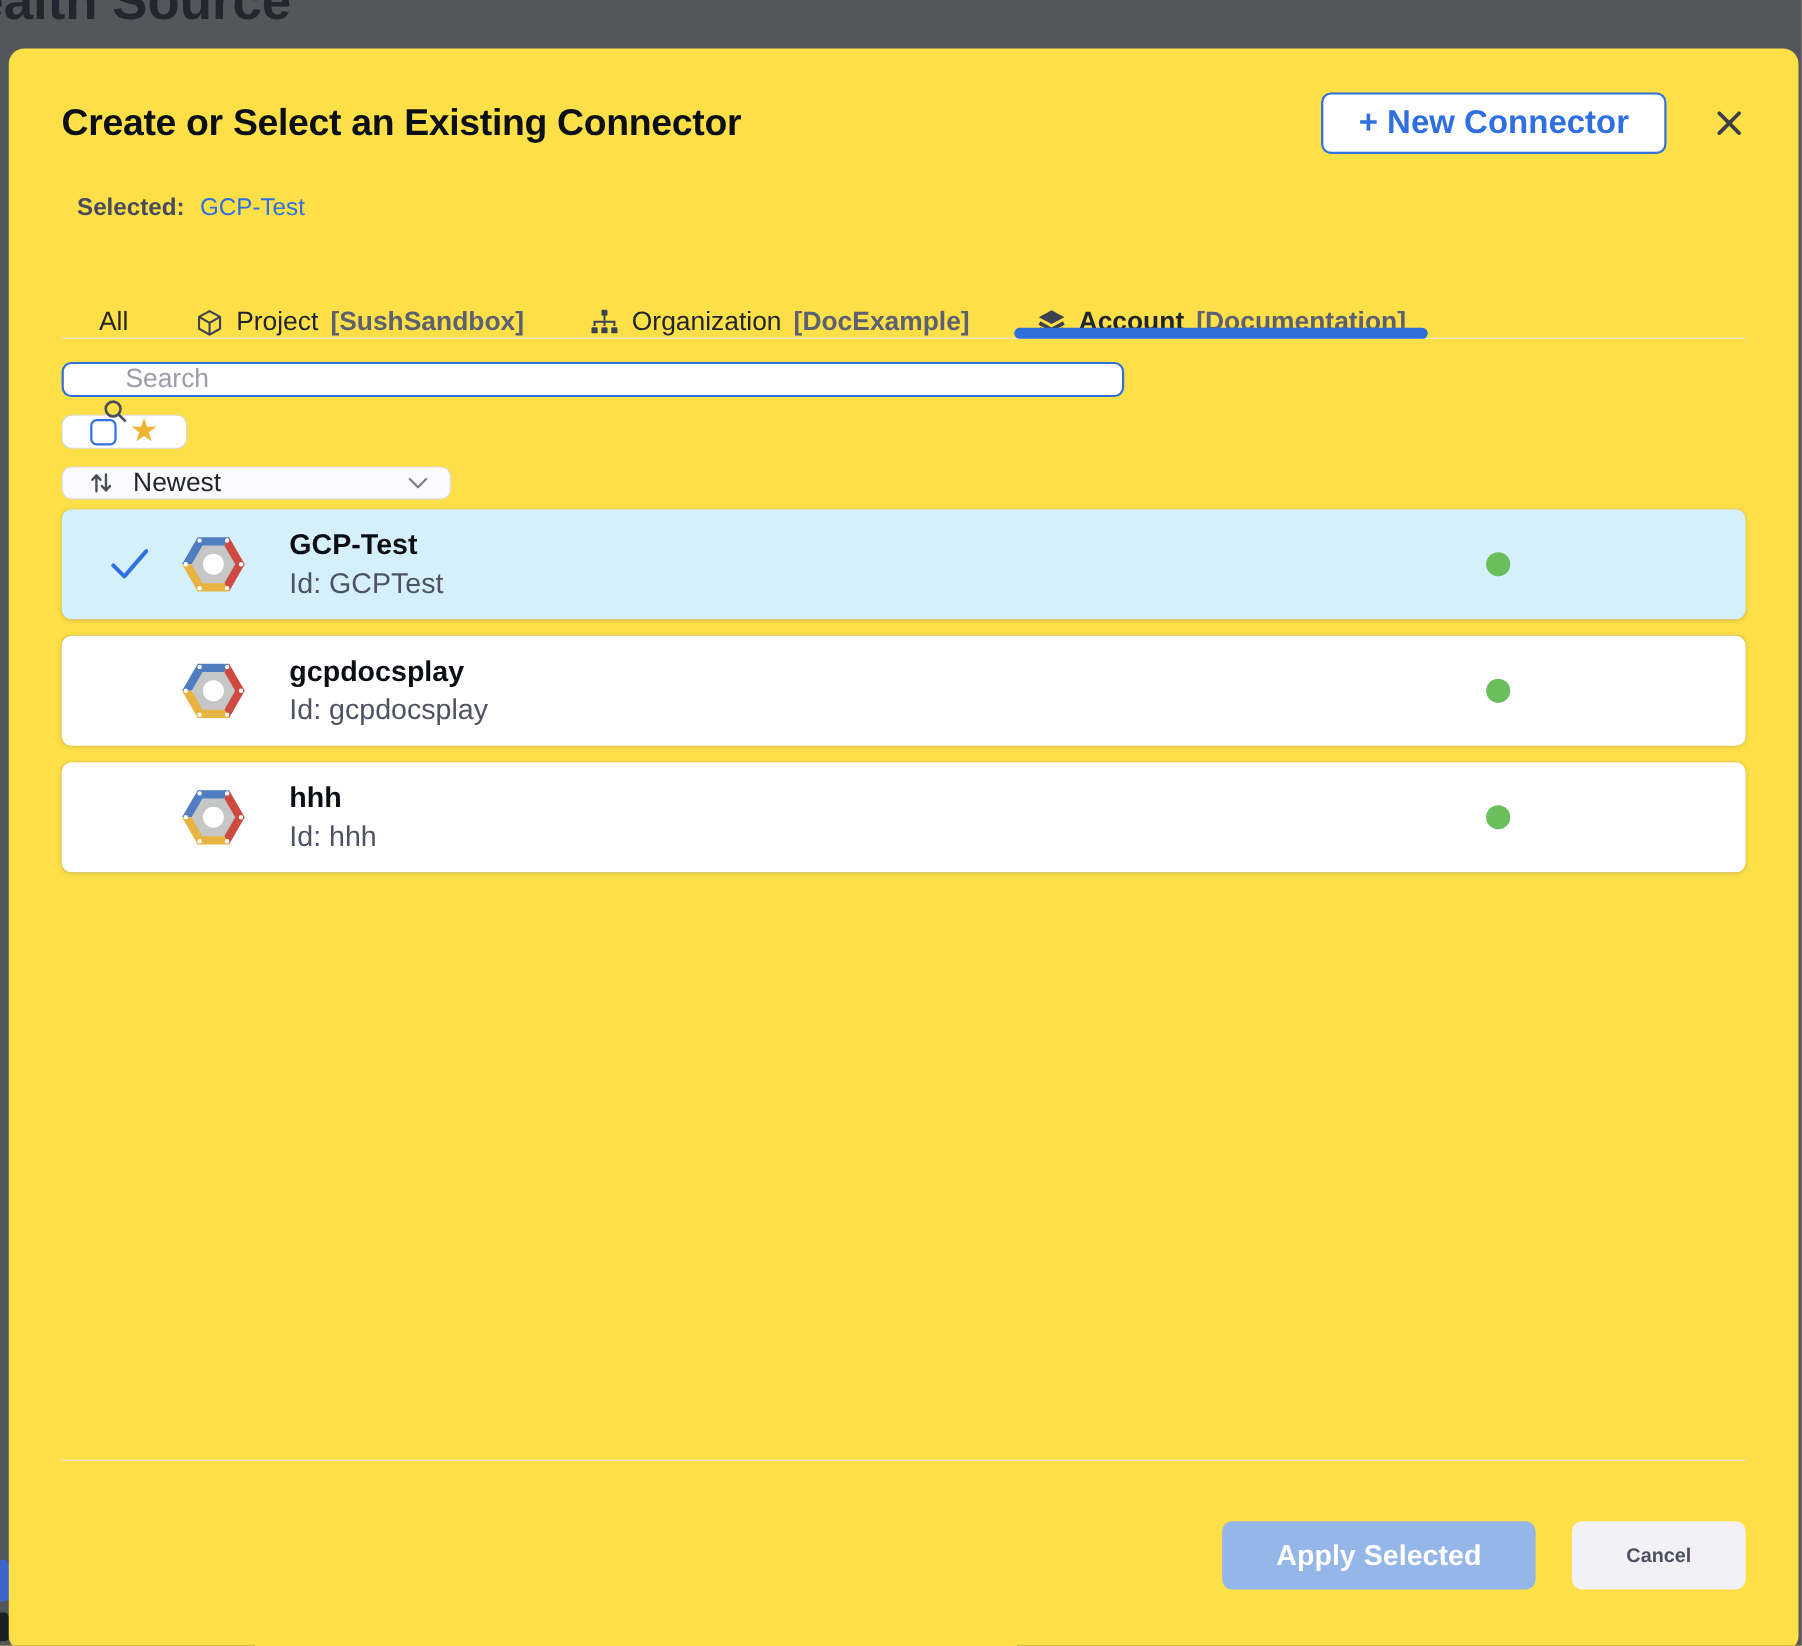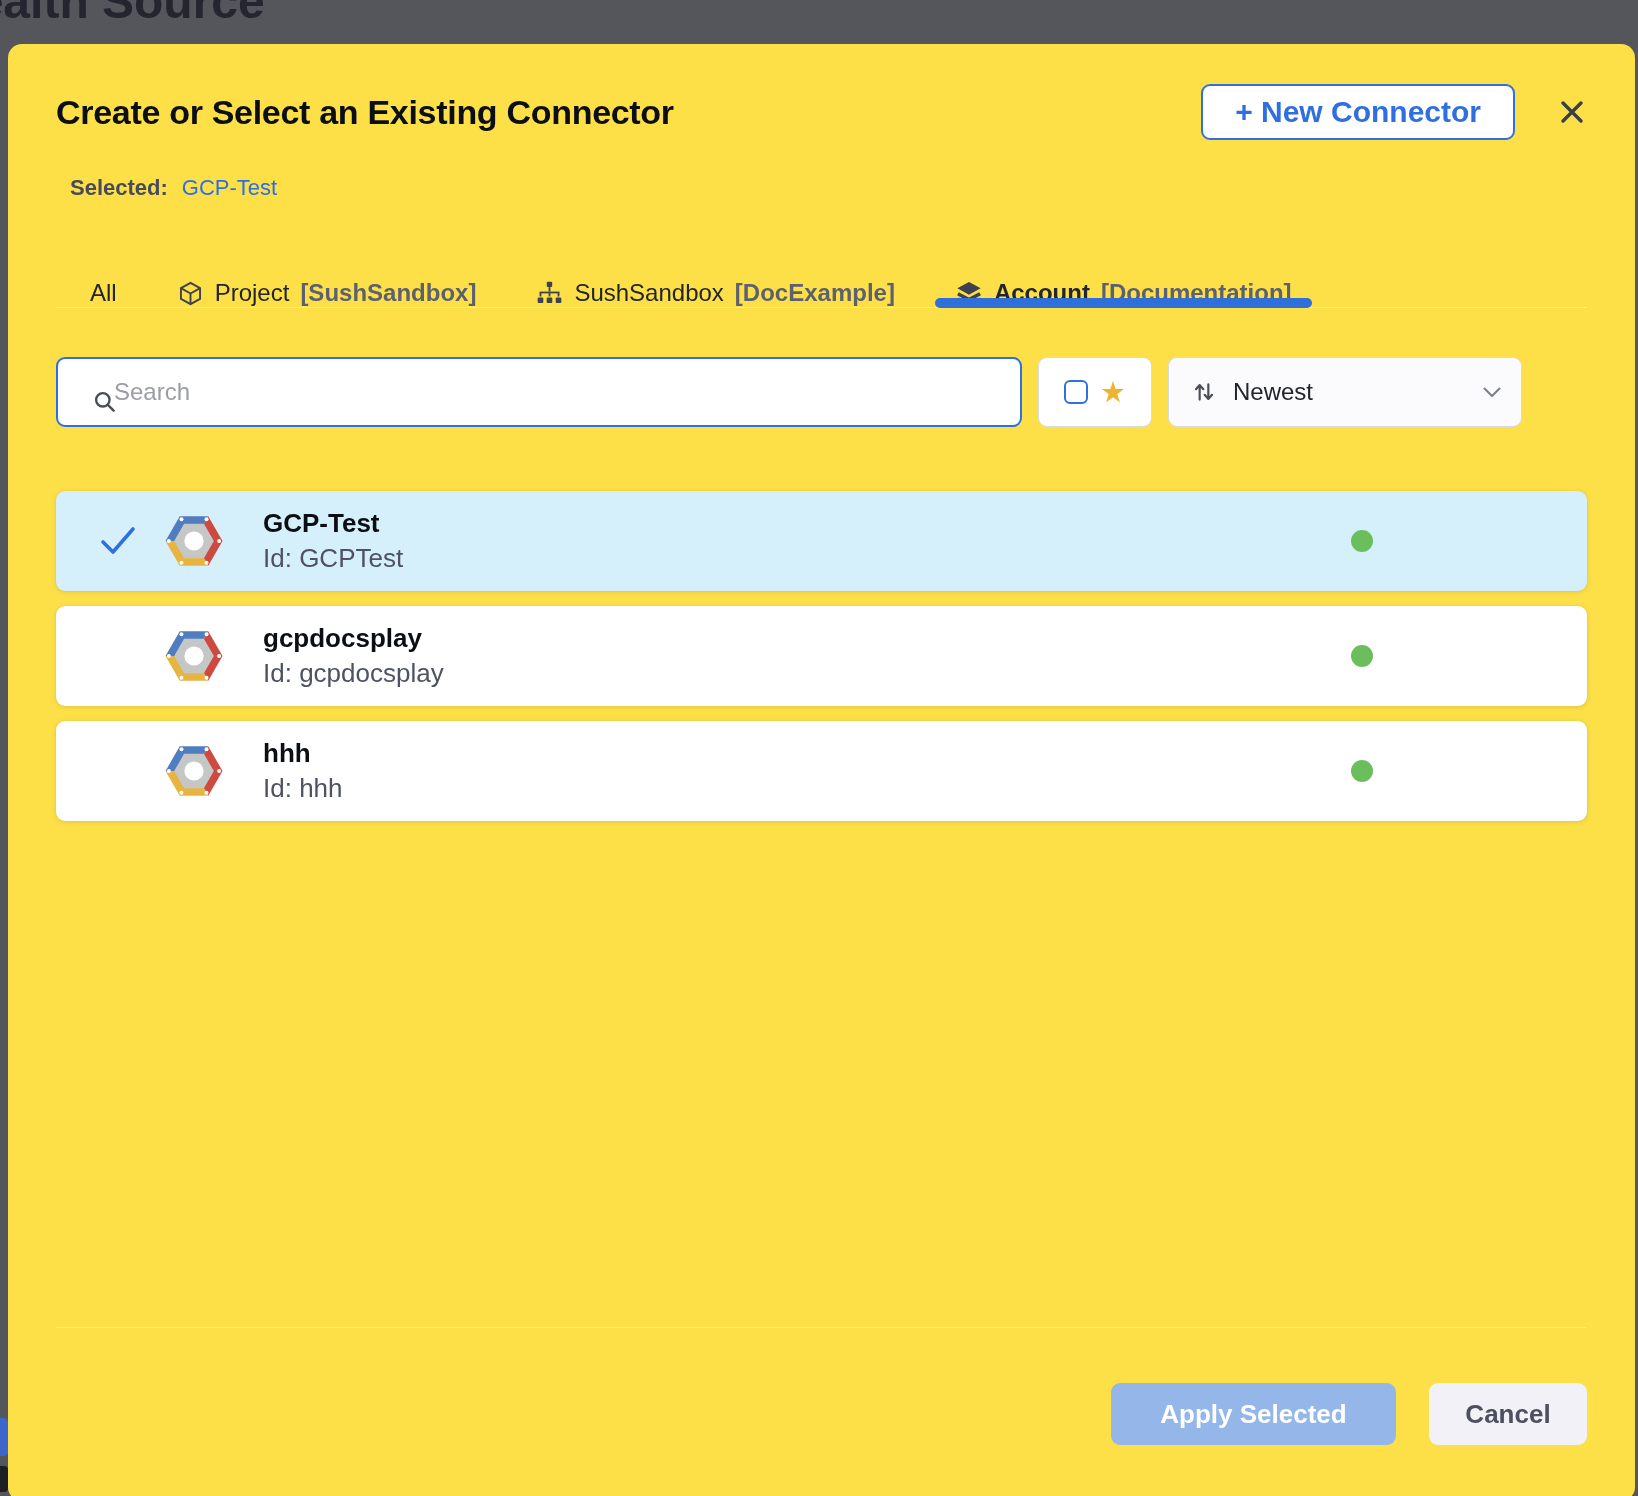--- a/index.html
+++ b/index.html
@@ -84,21 +84,21 @@
   .tab-scope { color:#5c6070; font-weight:700; }
   .tab-underline {
     position:absolute; left:0; right:0; bottom:-1px; height:10px;
     background:var(--tab-underline,#2e6fd9);
     border-radius:6px;
   }
   .tab svg { flex:0 0 auto; }
 
   
   .toolbar {
-    margin-top:28px; display:flex; align-items:stretch; gap:16px; height:70px;
+    display:flex; align-items:stretch; gap:16px; height:70px;flex-direction:column;
   }
   .search-wrap { position:relative; width:966px; }
   .search-wrap svg { position:absolute; left:18px; top:16px; }
   .search-input {
     width:100%; height:100%;
     border:2px solid var(--accent-blue,#2f6fe0); border-radius:9px;
     padding:0 16px 0 56px; font-family:inherit; font-size:24px; color:#22252e;
     outline:none; background:#ffffff;
   }
   .search-input::placeholder { color:#9b9ca6; }
@@ -143,21 +143,21 @@
   .footer-divider { border-top:1px solid #e4e5ec; }
   .footer-buttons { margin-top:34px; display:flex; gap:33px; padding-bottom:56px;justify-content:flex-end; }
   .apply-btn {
     width:285px; height:62px; border:none; border-radius:9px;
     background:var(--apply-disabled-bg,#94b6e9); color:#ffffff;
     font-family:inherit; font-size:26px; font-weight:700; cursor:default;
   }
   .cancel-btn {
     width:158px; height:62px; border:none; border-radius:9px;
     background:#f1f1f7; color:#4c5060;
-    font-family:inherit; font-size:26px; font-weight:700; cursor:pointer;
+    font-family:inherit; font-size:18px; font-weight:700; cursor:pointer;
   }
 </style>
 </head>
 <body>
 
 <div class="backdrop-heading">Health Source</div>
 <div class="edge-fragment-blue"></div>
 <div class="edge-fragment-dark"></div>
 
 <div class="modal">
@@ -199,21 +199,21 @@
         <svg width="27" height="27" viewBox="0 0 24 24" fill="#3e4250">
           <rect x="9.6" y="1.5" width="4.8" height="4.8" rx="1"></rect>
           <path d="M11.2 6.3 h1.6 v4 h-1.6 z"></path>
           <path d="M3.2 10.3 h17.6 v1.6 h-17.6 z"></path>
           <path d="M3.2 11 h1.6 v3.6 h-1.6 z M11.2 11 h1.6 v3.6 h-1.6 z M19.2 11 h1.6 v3.6 h-1.6 z"></path>
           <rect x="1.5" y="15.5" width="5" height="5" rx="1"></rect>
           <rect x="9.5" y="15.5" width="5" height="5" rx="1"></rect>
           <rect x="17.5" y="15.5" width="5" height="5" rx="1"></rect>
         </svg>
       </span>
-      <span class="tab-label">SushSandbox</span>
+      <span class="tab-label">Organization</span>
       <span class="tab-scope">[DocExample]</span>
     </div>
     <div class="tab active">
       <span style="display:flex;">
         <svg width="28" height="28" viewBox="0 0 24 24" fill="none" stroke="#3e4250">
           <path d="M12 2.6 L22 8 L12 13.4 L2 8 Z" fill="#3e4250" stroke="none"></path>
           <path d="M2.5 12.6 L12 17.7 L21.5 12.6" stroke-width="3" stroke-linejoin="round"></path>
           <path d="M2.5 17.2 L12 22.3 L21.5 17.2" stroke-width="3" stroke-linejoin="round"></path>
         </svg>
       </span>

